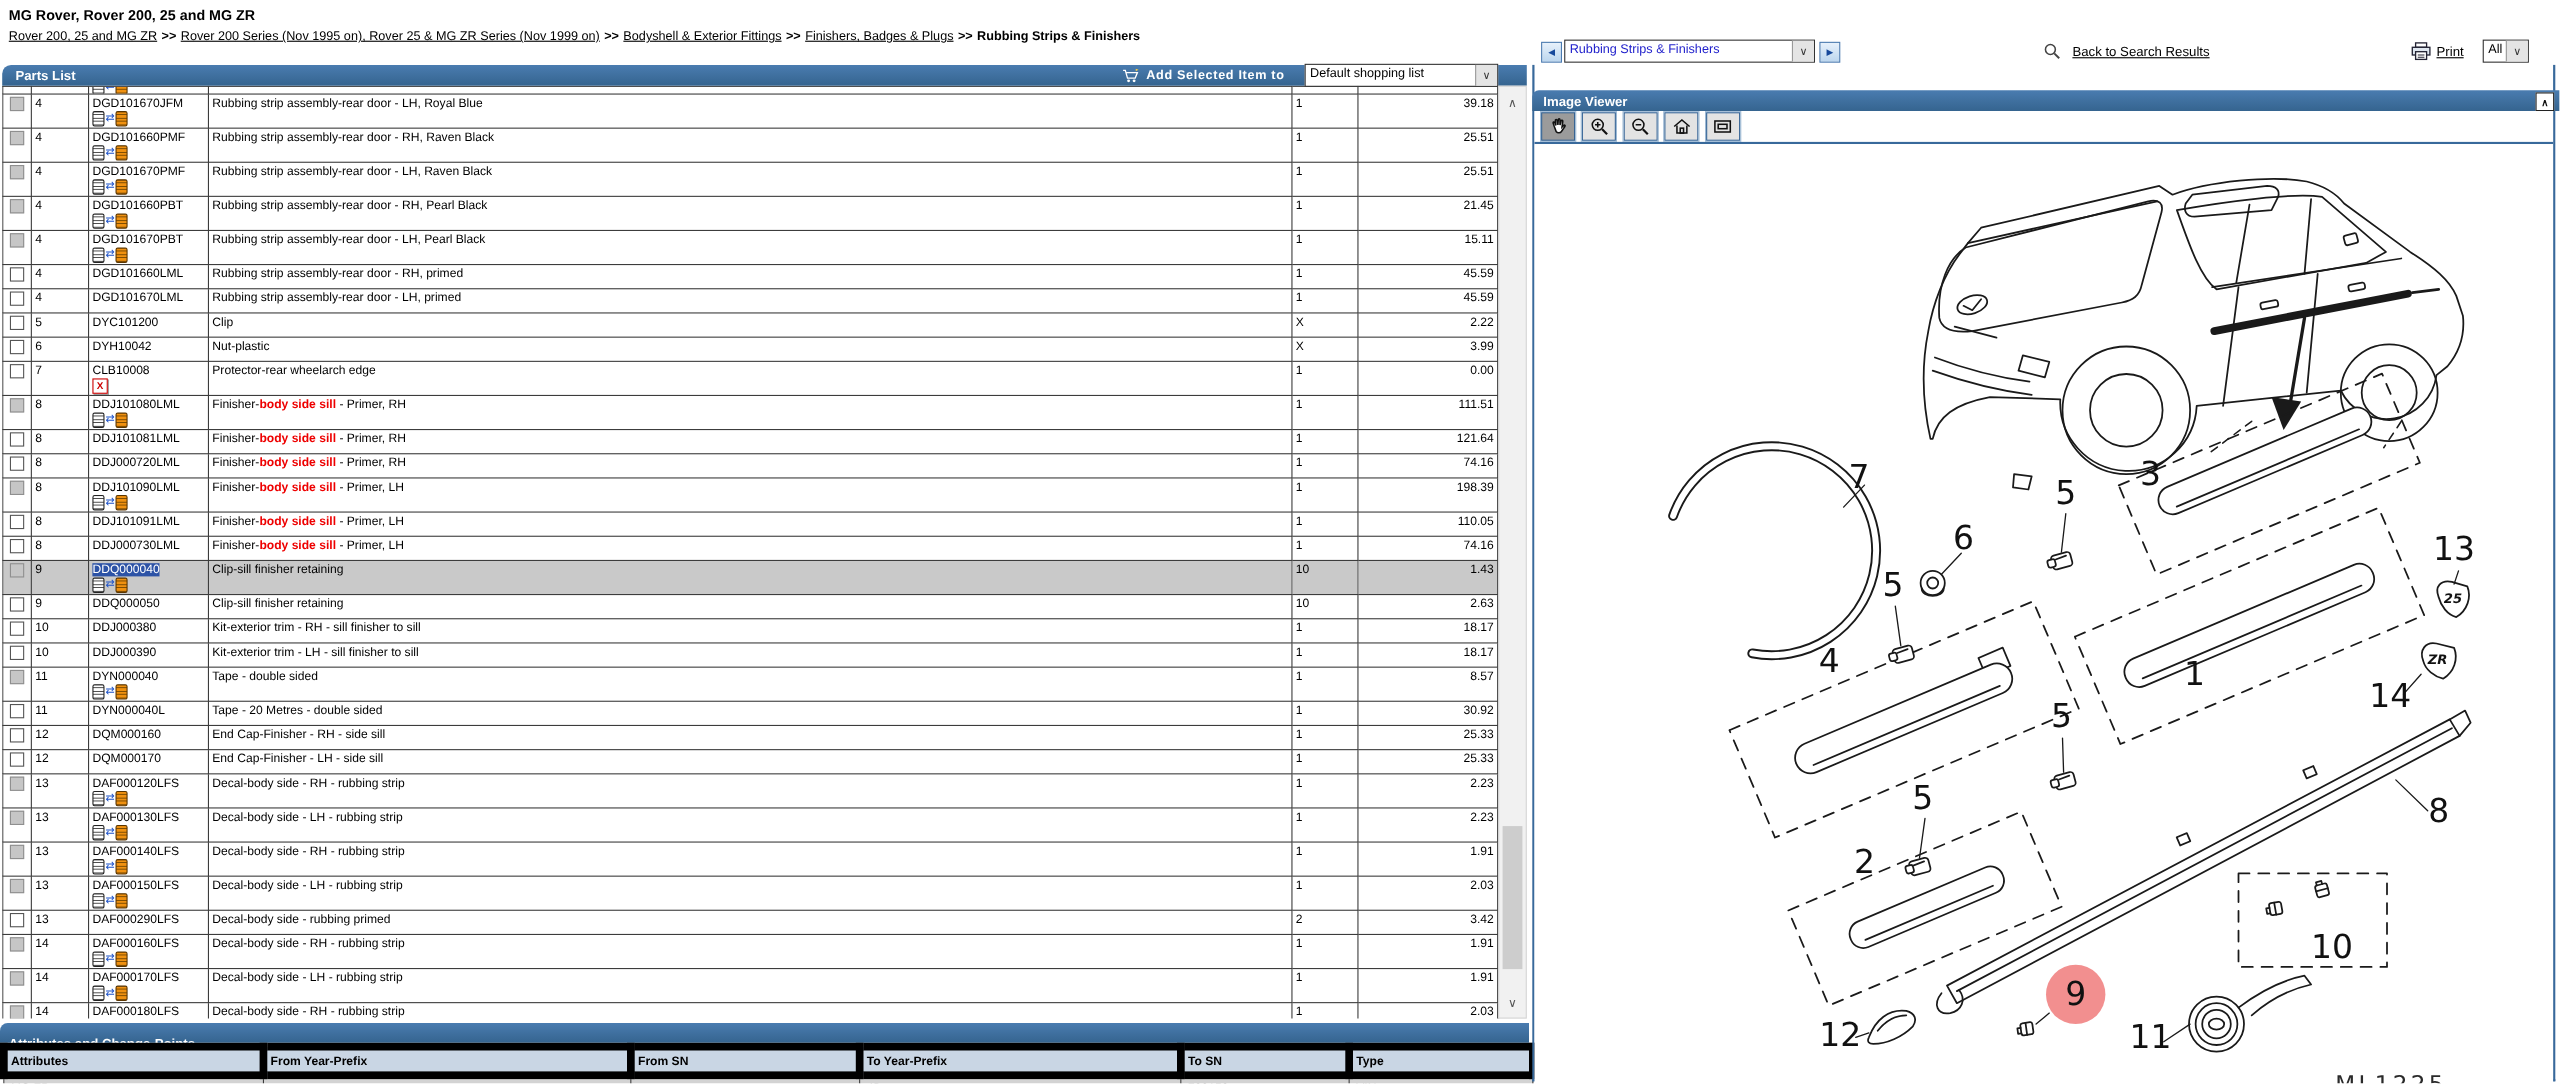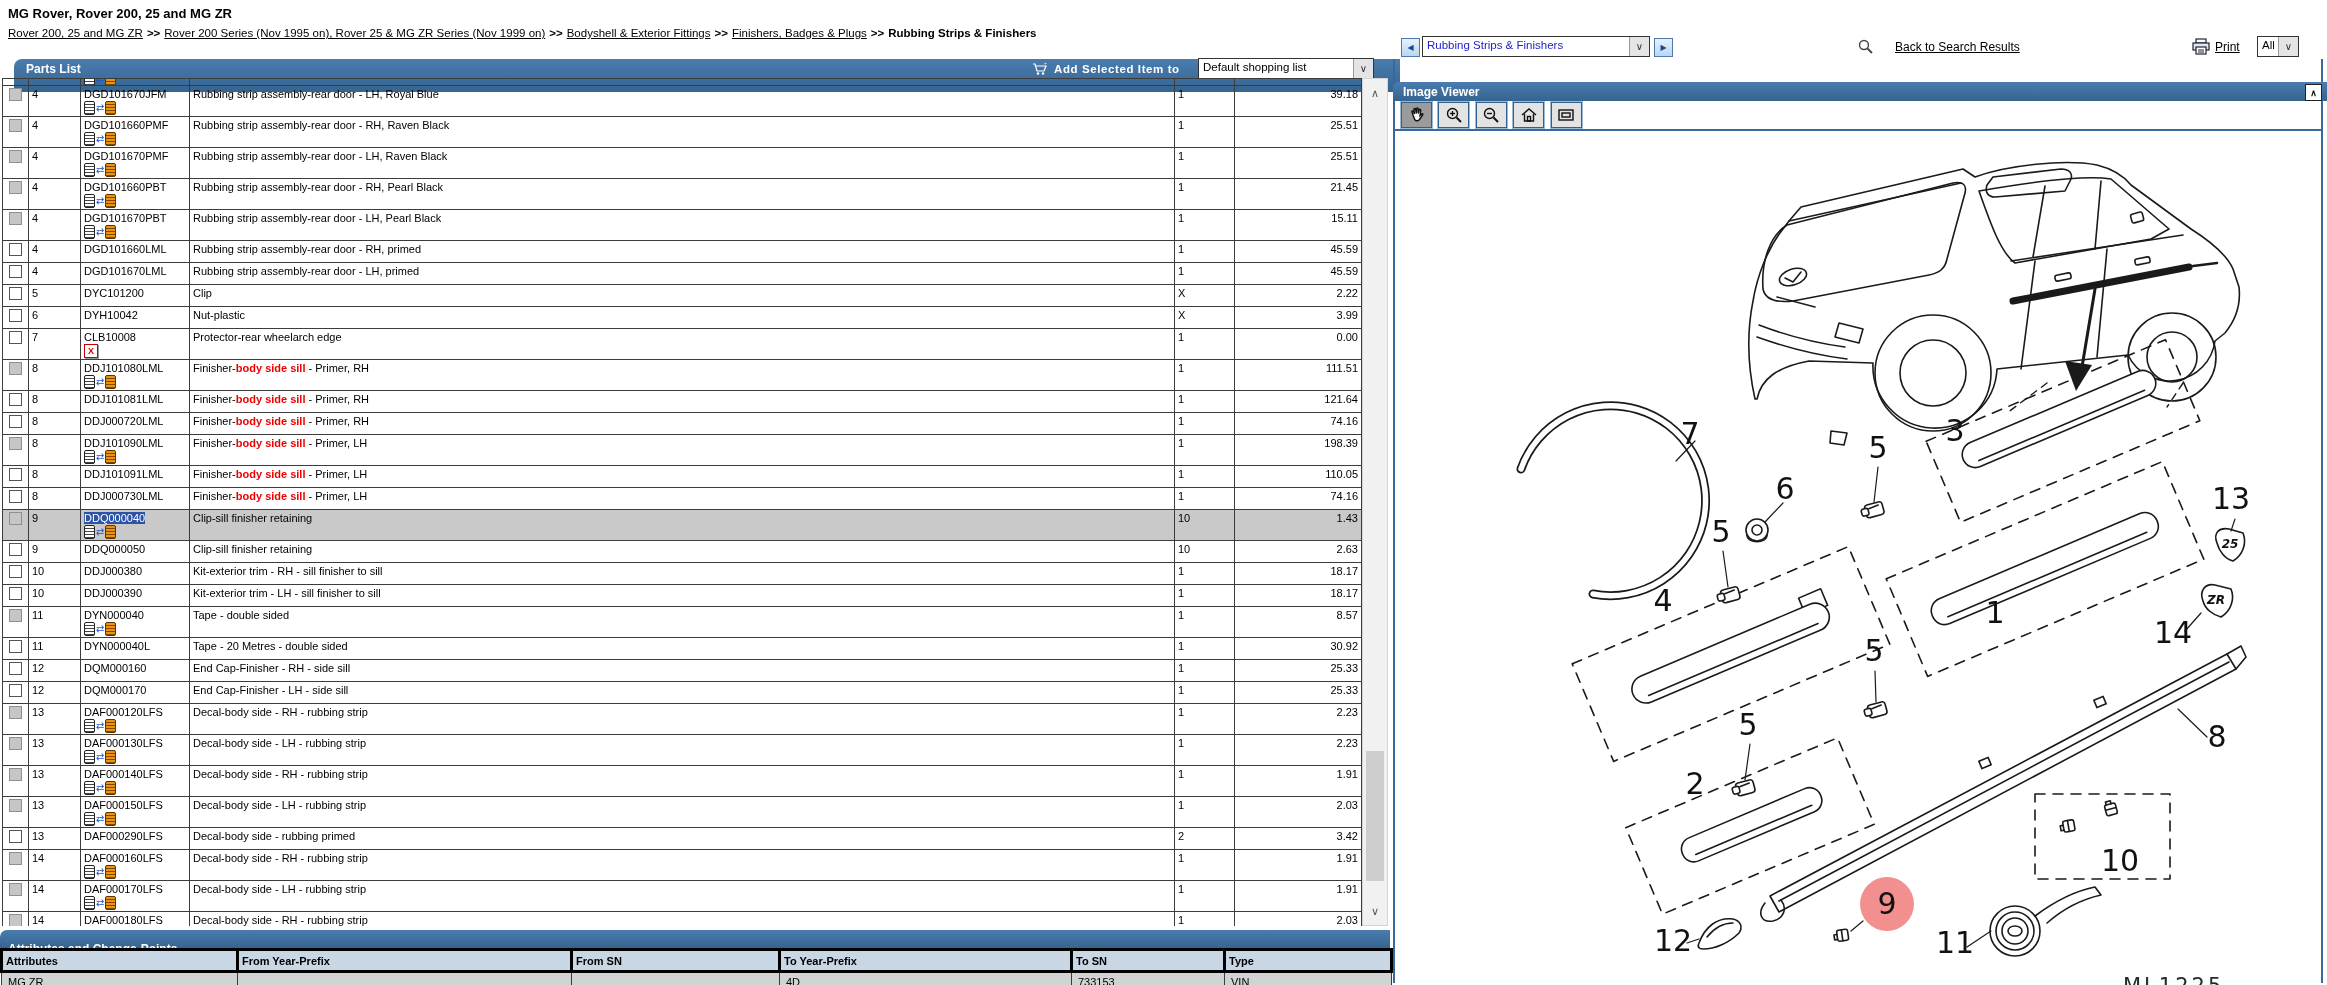--- a/index.html
+++ b/index.html
@@ -7,21 +7,21 @@
        font-family:"Liberation Sans",sans-serif;color:#000;}
   
   .page-title{position:absolute;left:8px;top:6px;font-size:13px;font-weight:bold;}
   .breadcrumb{position:absolute;left:8px;top:27px;font-size:11.5px;white-space:nowrap;}
   .breadcrumb a{color:#000;text-decoration:underline;cursor:pointer;}
   .breadcrumb .sep{font-weight:bold;padding:0 4px;}
   .breadcrumb .cur{font-weight:bold;}
   
   .bar{background:linear-gradient(#4a7cb0,#35648f);color:#fff;font-size:12px;font-weight:bold;}
   
-  .parts-bar{position:absolute;left:14px;top:59px;width:1386px;height:33px;border-radius:8px 0 0 0;}
+  .parts-bar{position:absolute;left:2px;top:59px;width:1386px;height:19px;border-radius:8px 0 0 0;}
   .parts-bar .ttl{position:absolute;left:12px;top:3px;}
   .add-wrap{position:absolute;left:1018px;top:1px;height:18px;display:flex;align-items:center;justify-content:center;}
   .add-wrap .lbl{margin-left:6px;letter-spacing:.6px;font-size:11.5px;}
   .dd{background:#fff;border:1px solid #333;display:flex;align-items:stretch;box-sizing:border-box;cursor:pointer;}
   .dd .dd-val{flex:1;font-size:11.5px;font-weight:normal;color:#000;padding:2px 4px;white-space:nowrap;overflow:hidden;}
   .dd .dd-btn{width:19px;background:#e4e4e4;border-left:1px solid #999;color:#333;
               display:flex;align-items:center;justify-content:center;font-size:10px;font-weight:normal;}
   .dd-shop{position:absolute;right:26px;top:-1px;width:176px;height:21px;}
   .tbl-wrap{position:absolute;left:2px;top:78px;width:1360px;height:848px;overflow:hidden;border-right:1px solid #333;}
   table.parts{border-collapse:collapse;table-layout:fixed;width:1359px;font-size:11px;}
@@ -49,31 +49,31 @@
   .red{color:#e00;font-weight:bold;}
   
   .vscroll{position:absolute;left:1362px;top:78px;width:26px;height:848px;background:#f1f1f1;border:1px solid #d5d5d5;box-sizing:border-box;}
   .vs-btn{position:absolute;left:0;width:24px;height:24px;color:#555;font-size:11px;display:flex;align-items:center;justify-content:center;cursor:pointer;}
   .vs-up{top:2px;} .vs-dn{bottom:2px;}
   .vs-thumb{position:absolute;left:3px;top:672px;width:18px;height:130px;background:#cdcdcd;cursor:pointer;}
   
   .attr-bar{position:absolute;left:0;top:930px;width:1390px;height:18px;border-radius:7px 0 0 0;}
   .attr-bar .ttl{position:absolute;left:8px;top:2px;margin-top:10px;}
   table.attrs{position:absolute;left:0;top:948px;width:1390px;border-collapse:collapse;font-size:11px;table-layout:fixed;}
-  table.attrs th{background:#c9d6e4;text-align:left;font-weight:bold;border:3px solid #000000;padding:2px 3px;height:15px;}
+  table.attrs th{background:#c9d6e4;text-align:left;font-weight:bold;border:7px solid #000000;padding:2px 3px;height:15px;}
   table.attrs td{background:#d3d3d3;border:1px solid #3c3c3c;padding:2px 6px;height:14px;}
   
   .viewer{position:absolute;left:1393px;top:36px;width:934px;height:949px;}
   .nav-row{position:absolute;left:0;top:0;width:934px;height:23px;}
   .sq-btn{position:absolute;width:17px;height:17px;top:2px;background:linear-gradient(#e7f1fb,#bcd6ee);
           border:1px solid #4a7ab0;color:#17499b;font-size:8px;display:flex;align-items:center;justify-content:center;cursor:pointer;}
   .dd-nav{position:absolute;left:29px;top:0;width:228px;height:21px;}
   .dd-nav .dd-val{color:#2222cc;}
   .link{font-size:12px;color:#000;text-decoration:underline;cursor:pointer;}
-  .back-wrap{position:absolute;left:464px;top:2px;display:flex;align-items:center;gap:21px;}
+  .back-wrap{position:absolute;left:464px;top:2px;display:flex;align-items:center;gap:10px;}
   .print-wrap{position:absolute;left:798px;top:2px;display:flex;align-items:center;gap:4px;}
   .dd-all{position:absolute;left:864px;top:0;width:42px;height:21px;}
   .iv-frame{position:absolute;left:0;top:23px;width:930px;height:924px;border:2px solid #38699b;border-top:none;box-sizing:border-box;}
   .iv-bar{position:absolute;left:-2px;top:23px;width:934px;height:19px;border-radius:6px 0 0 0;box-sizing:border-box;}
   .iv-bar .ttl{position:absolute;left:10px;top:3px;}
   .iv-collapse{position:absolute;right:5px;top:2px;width:15px;height:15px;background:#fff;border:1px solid #222;
                color:#111;font-size:9px;display:flex;align-items:center;justify-content:center;cursor:pointer;}
   .iv-toolbar{position:absolute;left:0;top:42px;width:926px;height:30px;background:#fff;border-bottom:2px solid #38699b;padding-left:6px;box-sizing:border-box;}
   .tbtn{width:31px;height:26px;margin:1px 2px 0 0;background:#e3e3e3;border:1px solid #2f5f93;outline:1px solid #9db9d4;
         display:inline-flex;align-items:center;justify-content:center;padding:0;cursor:pointer;}

